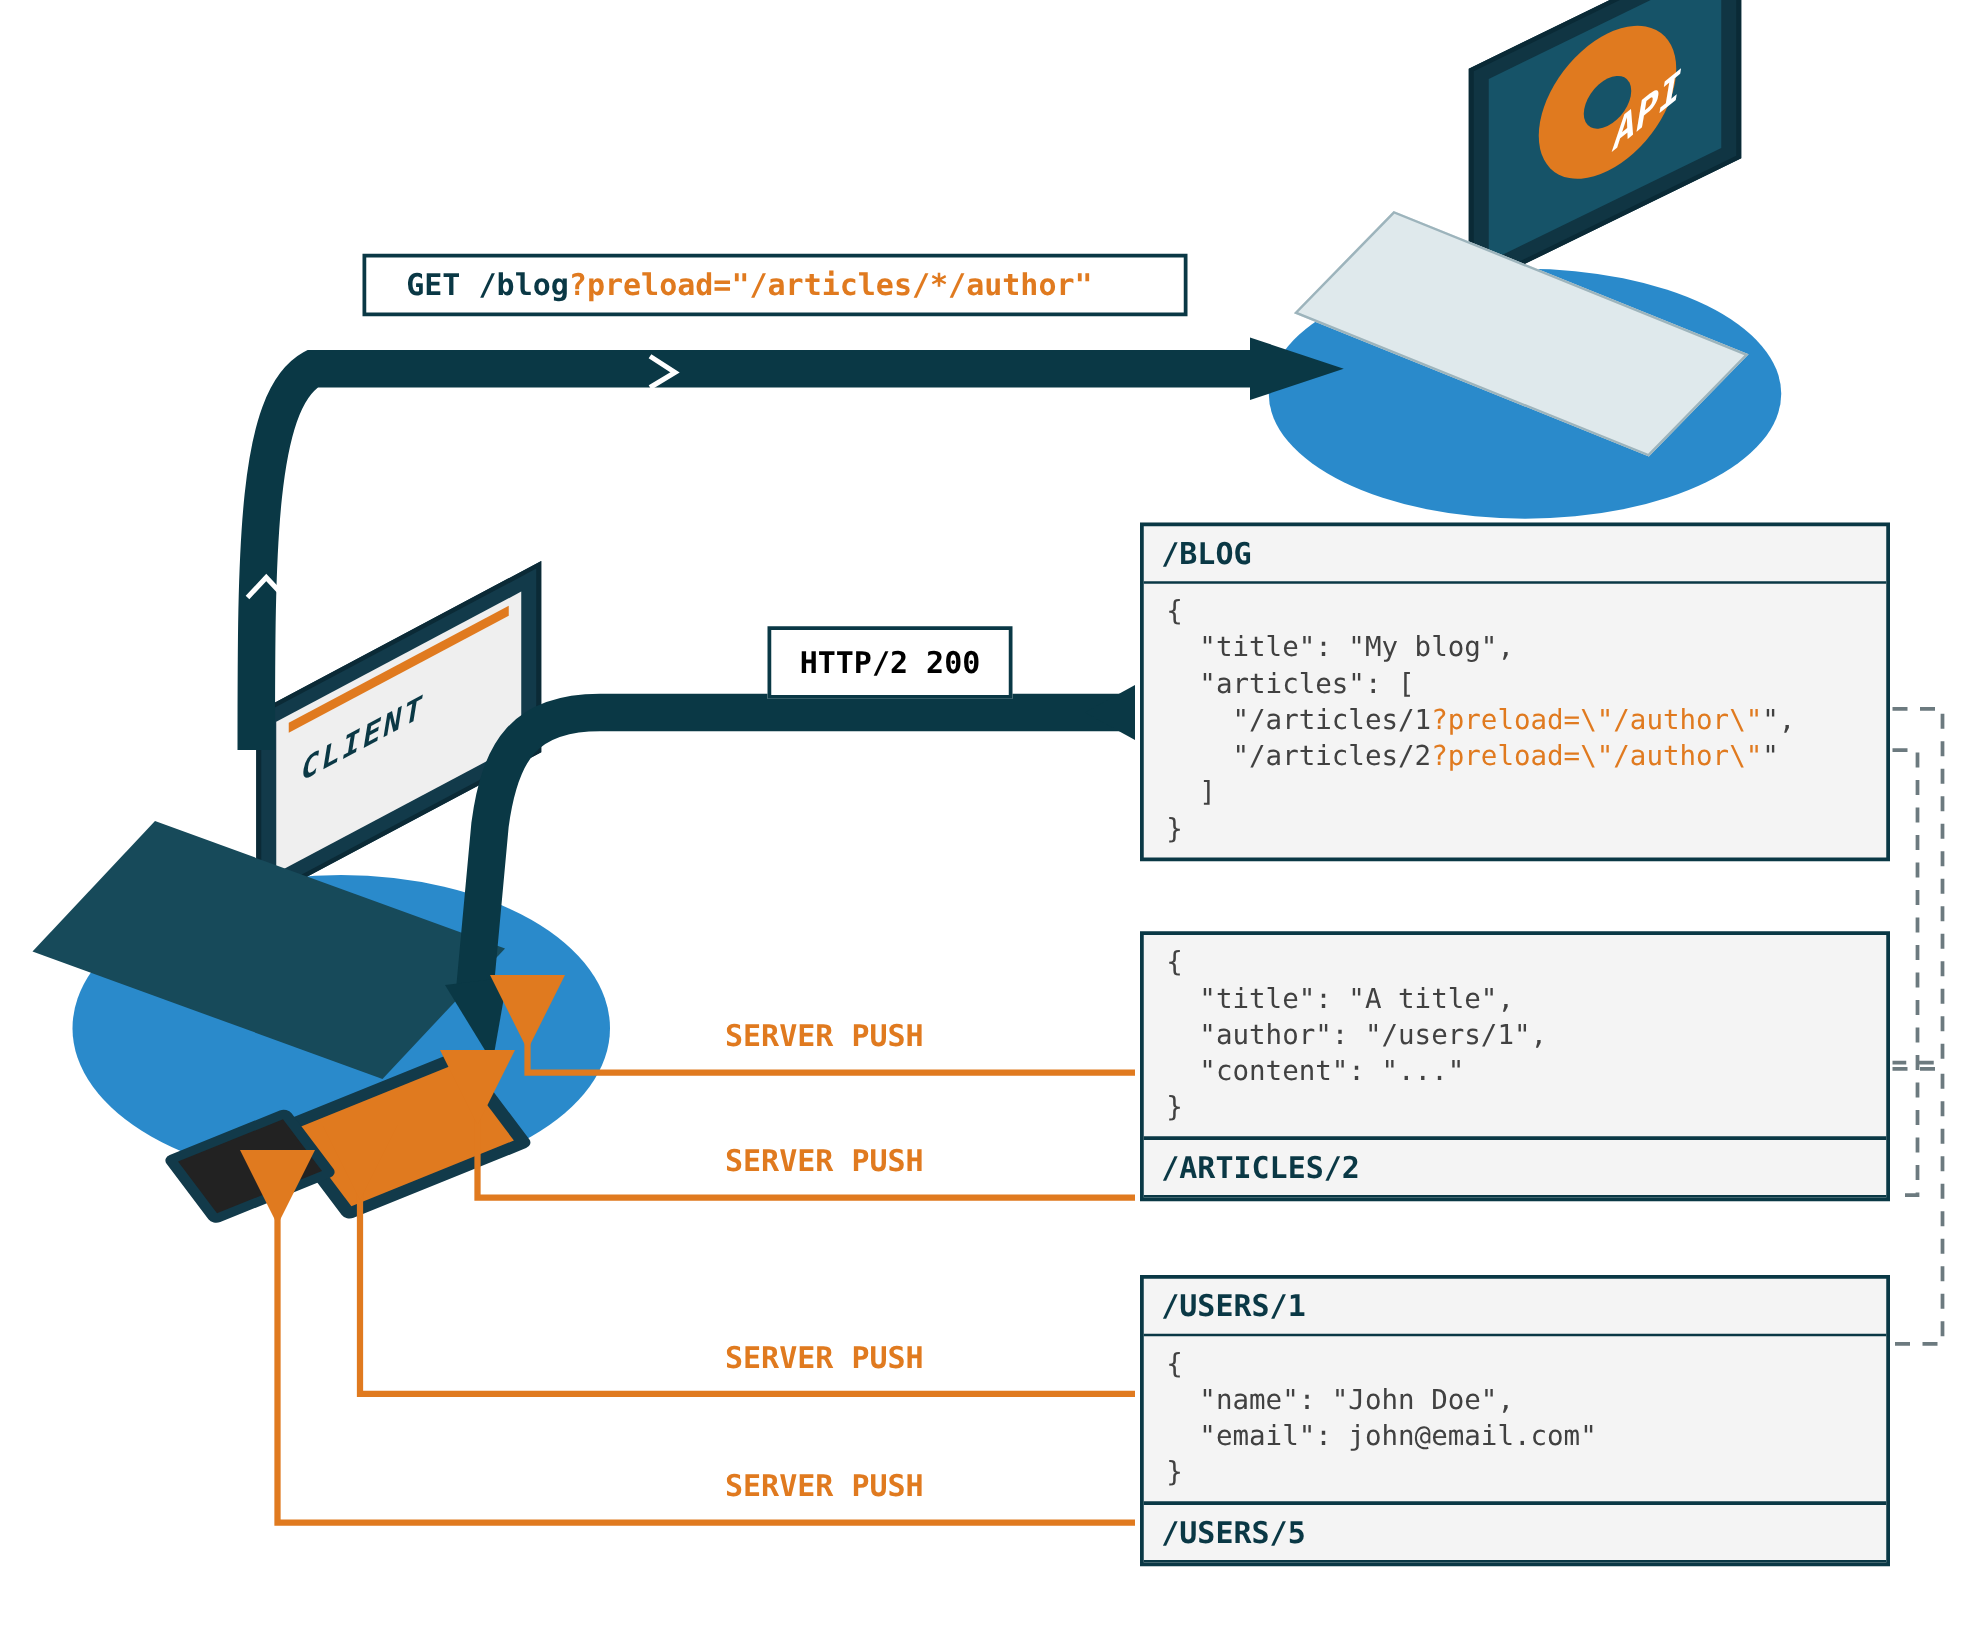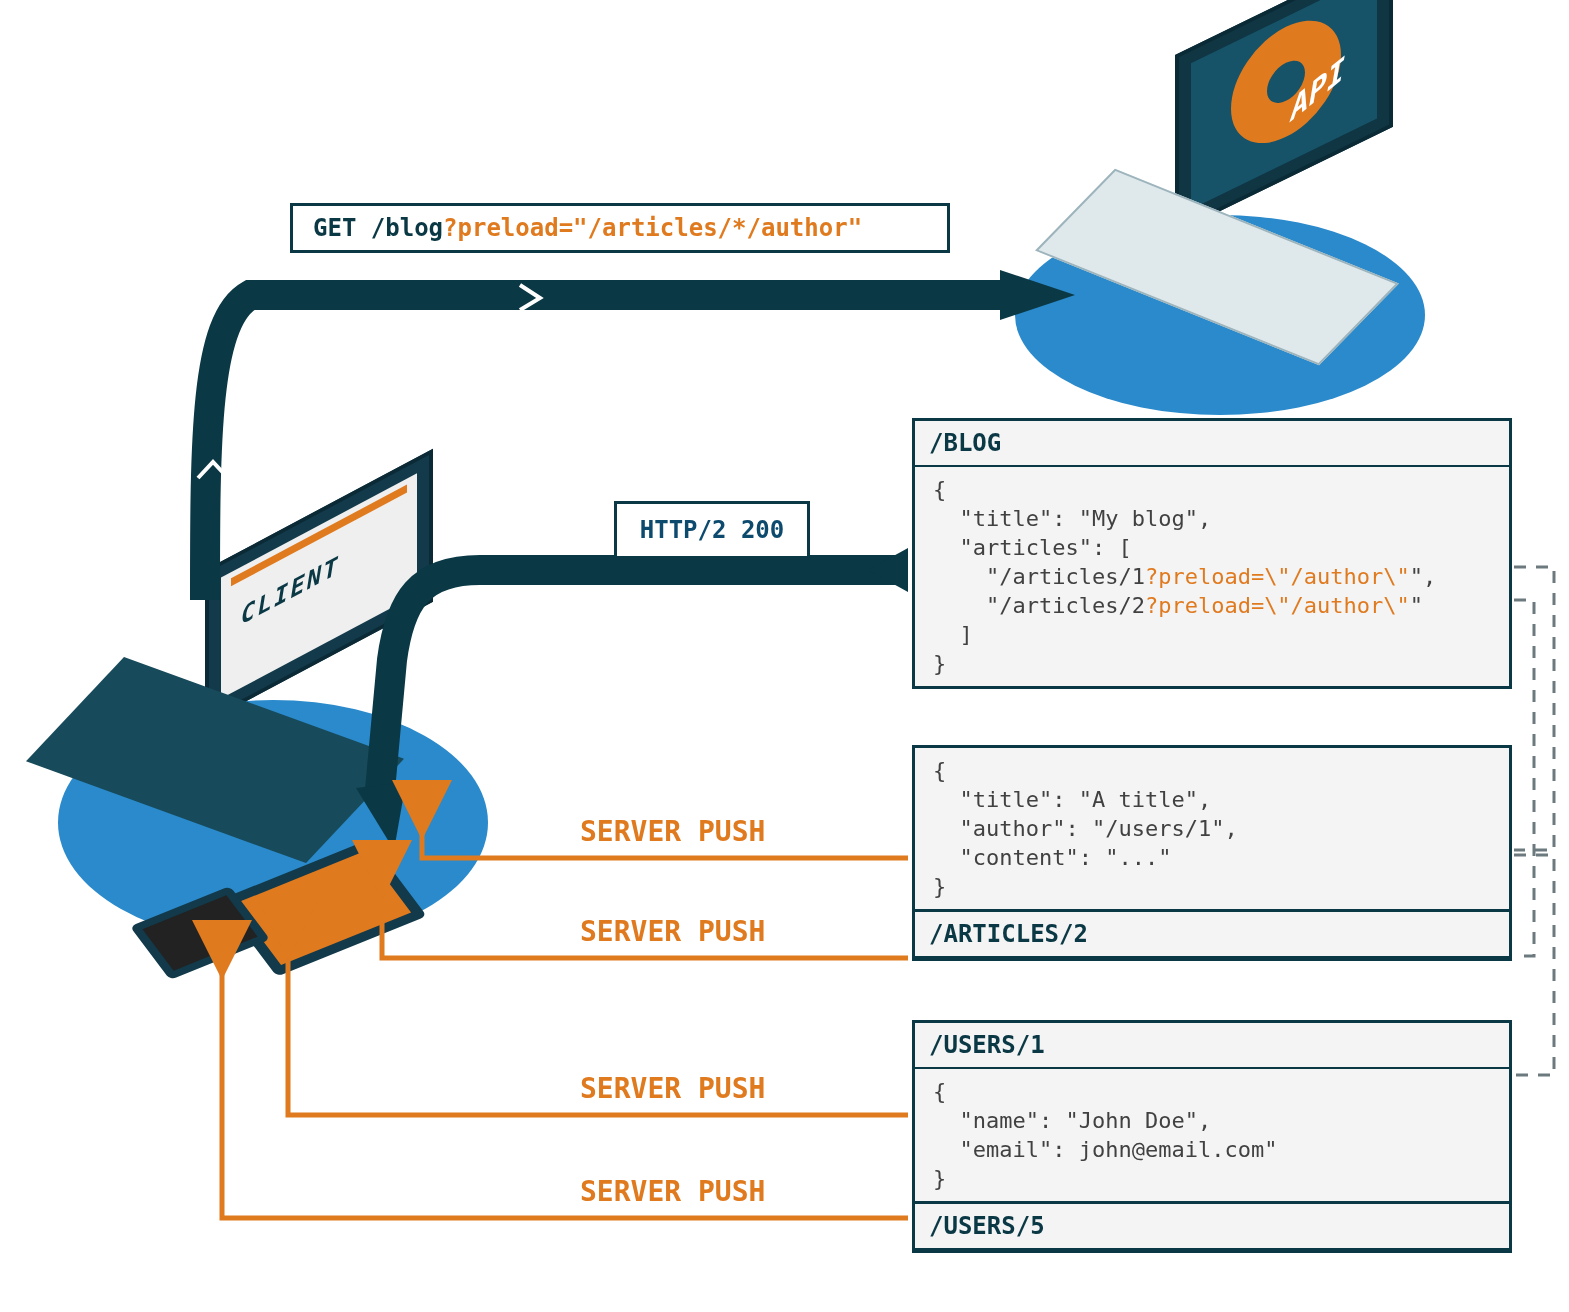--- a/index.html
+++ b/index.html
@@ -3,23 +3,23 @@
 <meta charset="utf-8">
 <style>
   html,body{margin:0;padding:0;background:#fff;font-family:"Consolas","Menlo","DejaVu Sans Mono",monospace;font-size:18px;color:#1b3a49;}
   .stage{position:relative;width:1569px;height:1312px;}
   .mono{font-family:"Consolas","Menlo","DejaVu Sans Mono",monospace;}
   .bold{font-weight:700;}
   .orange{color:#e07a1f;}
   .darkblue{color:#0a3845;}
 
   
-  .reqbox{position:absolute;left:290px;top:203px;width:660px;height:50px;background:#fff;border:3px solid #0a3845;display:flex;align-items:center;padding:0 20px;box-sizing:border-box;font-size:24px;}
-  .httpbox{position:absolute;left:614px;top:501px;width:190px;height:52px;background:#fff;border:3px solid #0a3845;display:flex;align-items:center;justify-content:center;font-size:24px;font-weight:700;color:#0c4a6e;}
-  .pushlabel{position:absolute;font-size:28px;font-weight:700;color:#e07a1f;}
+  .reqbox{position:absolute;left:290px;top:203px;width:660px;height:50px;background:#fff;border:3px solid #0a3845;display:flex;align-items:center;padding:0 32px;box-sizing:border-box;font-size:24px;}
+  .httpbox{position:absolute;left:614px;top:501px;width:190px;height:52px;background:#fff;border:3px solid #0a3845;display:flex;align-items:center;justify-content:center;font-size:24px;font-weight:700;color:#000000;}
+  .pushlabel{position:absolute;font-size:24px;font-weight:700;color:#e07a1f;}
 
   
   .panel{position:absolute;left:912px;width:600px;background:#f4f4f4;border:3px solid #0a3845;box-sizing:border-box;}
   .panel .header{border-bottom:2px solid #0a3845;padding:8px 14px;font-size:24px;font-weight:700;color:#0a3845;}
   .panel .body{padding:8px 18px;white-space:pre;font-size:22px;line-height:1.32;color:#414141;}
 
   
   .ellipse{position:absolute;border-radius:50%;background:#2a8acb;}
   .client-platform{left:58px;top:700px;width:430px;height:245px;}
   .api-platform{left:1015px;top:215px;width:410px;height:200px;}

